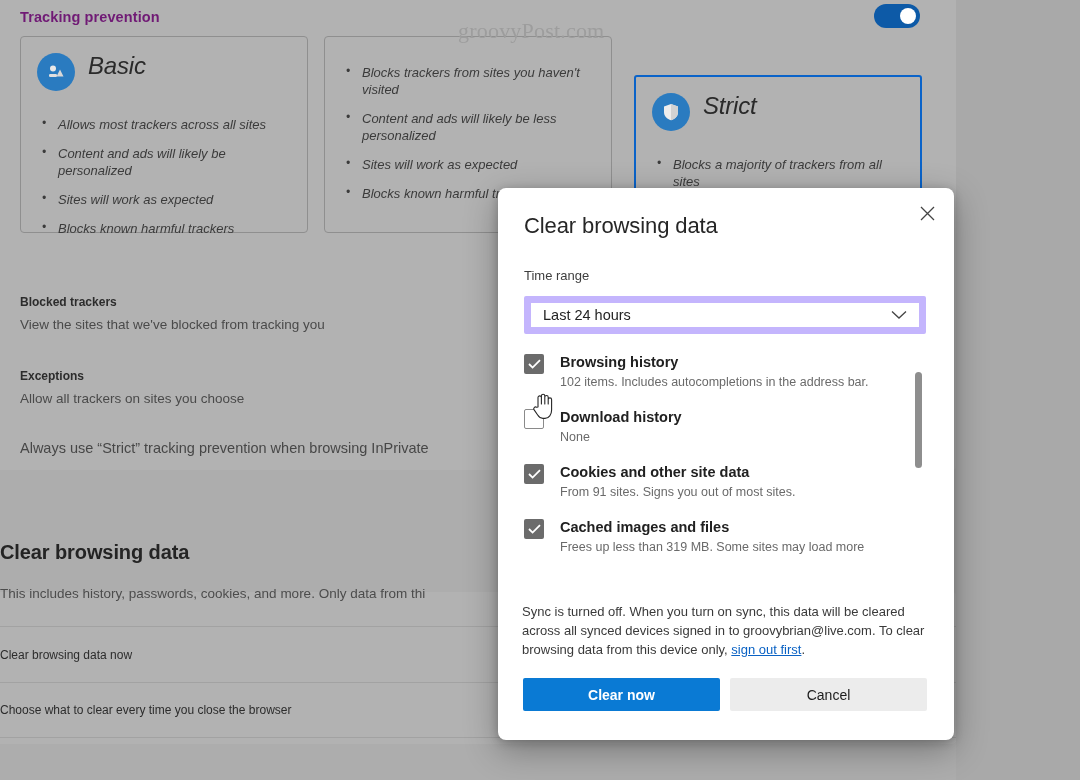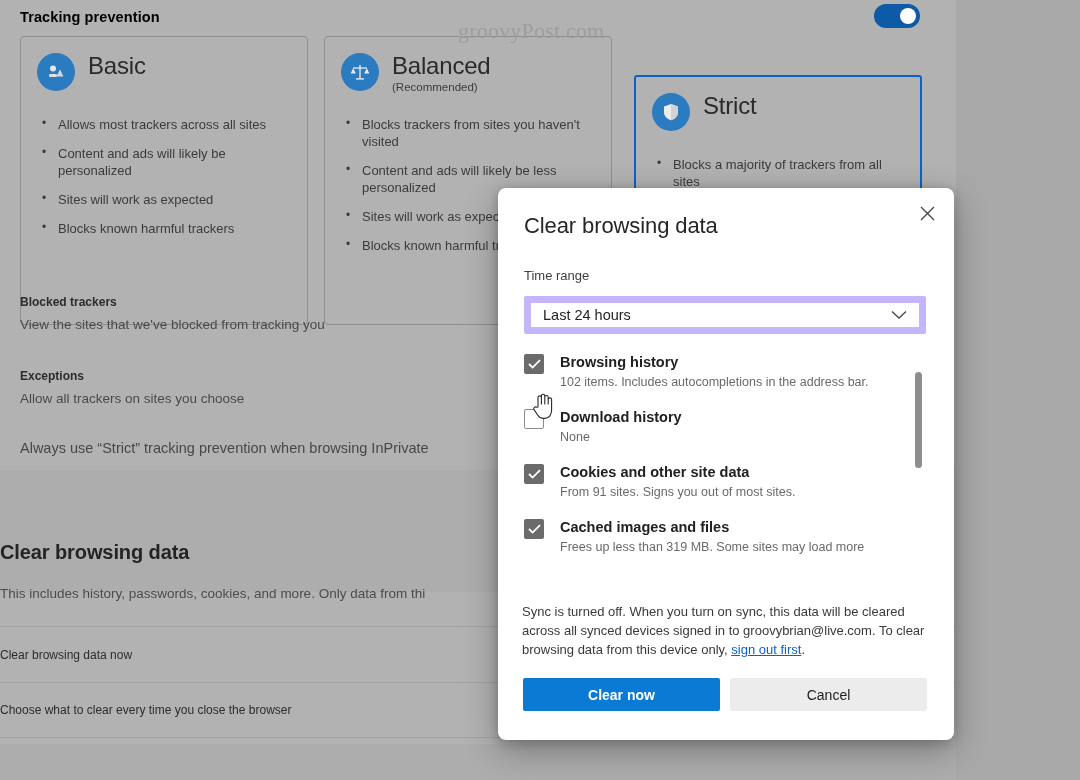--- a/index.html
+++ b/index.html
@@ -44,21 +44,21 @@
 
   #pane-clear {
     top: 592px;
     width: 996px;
     height: 152px;
   }
 
   .section-title {
     font-size: 14px;
     font-weight: 600;
-    color: #000000;
+    color: #701a75;
     letter-spacing: 0.1px;
   }
 
   #tracking-title {
     position: absolute;
     left: 20px;
     top: 9px;
     font-size: 14.5px;
   }
 
@@ -79,25 +79,26 @@
     width: 16px;
     height: 16px;
     border-radius: 50%;
     background: #ffffff;
   }
 
   
   .card {
     position: absolute;
     top: 36px;
-    height: 289px;
+    height: 197px;
     border: 1px solid #8f8f8f;
     border-radius: 4px;
     background: transparent;
     padding: 14px 16px 0 16px;
+    font-style: italic;
   }
   #card-basic   { left: 20px;  width: 288px; }
   #card-balanced{ left: 324px; width: 288px; }
   #card-strict  {
     left: 634px; width: 288px;
     border: 2px solid #0a63c9;
     border-radius: 3px;
     margin-top: 39px;
   }
 
@@ -406,35 +407,20 @@
       </div>
       <div class="bullets">
         <div class="bullet">Allows most trackers across all sites</div>
         <div class="bullet">Content and ads will likely be personalized</div>
         <div class="bullet">Sites will work as expected</div>
         <div class="bullet">Blocks known harmful trackers</div>
       </div>
     </div>
 
     <div class="card" id="card-balanced">
-      <div class="card-head">
-        <div class="card-icon">
-          <svg width="22" height="22" viewBox="0 0 22 22">
-            <rect x="10.3" y="4" width="1.4" height="14" fill="#eaeaea"></rect>
-            <rect x="4" y="6.4" width="14" height="1.3" fill="#eaeaea"></rect>
-            <rect x="7" y="17.2" width="8" height="1.4" fill="#eaeaea"></rect>
-            <path d="M4.2 7.3 L1.6 12.4 H6.8 Z" fill="#eaeaea"></path>
-            <path d="M17.8 7.3 L15.2 12.4 H20.4 Z" fill="#eaeaea"></path>
-          </svg>
-        </div>
-        <div>
-          <div class="card-name">Balanced</div>
-          <div class="card-sub">(Recommended)</div>
-        </div>
-      </div>
       <div class="bullets">
         <div class="bullet">Blocks trackers from sites you haven't visited</div>
         <div class="bullet">Content and ads will likely be less personalized</div>
         <div class="bullet">Sites will work as expected</div>
         <div class="bullet">Blocks known harmful trackers</div>
       </div>
     </div>
 
     <div class="card" id="card-strict">
       <div class="card-head">

